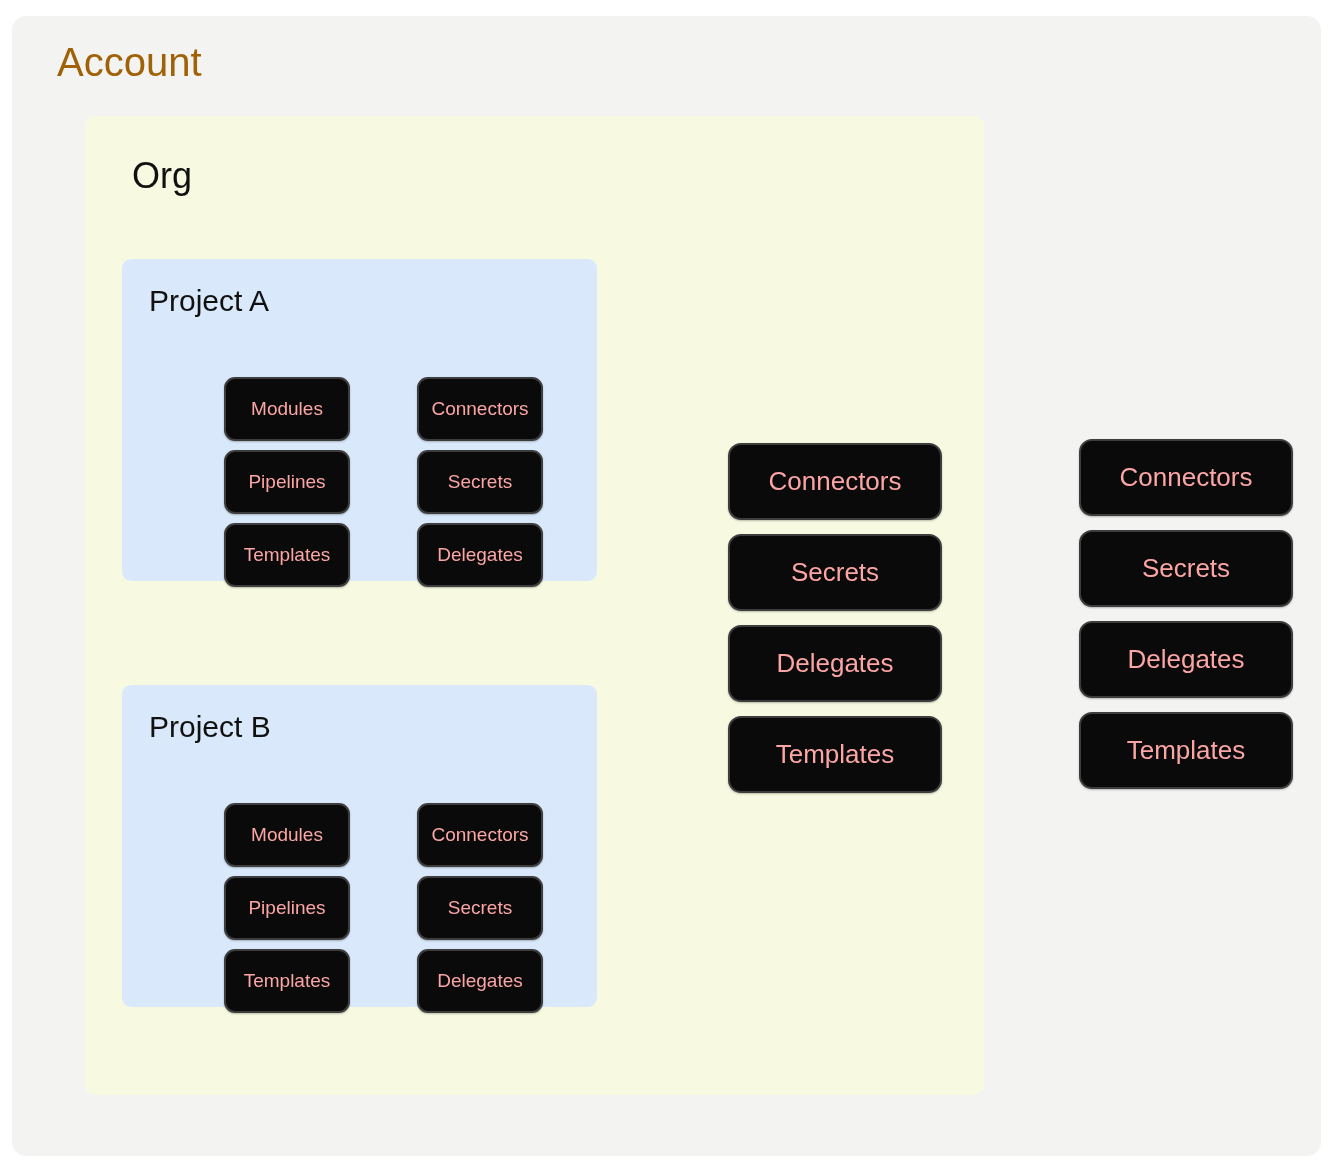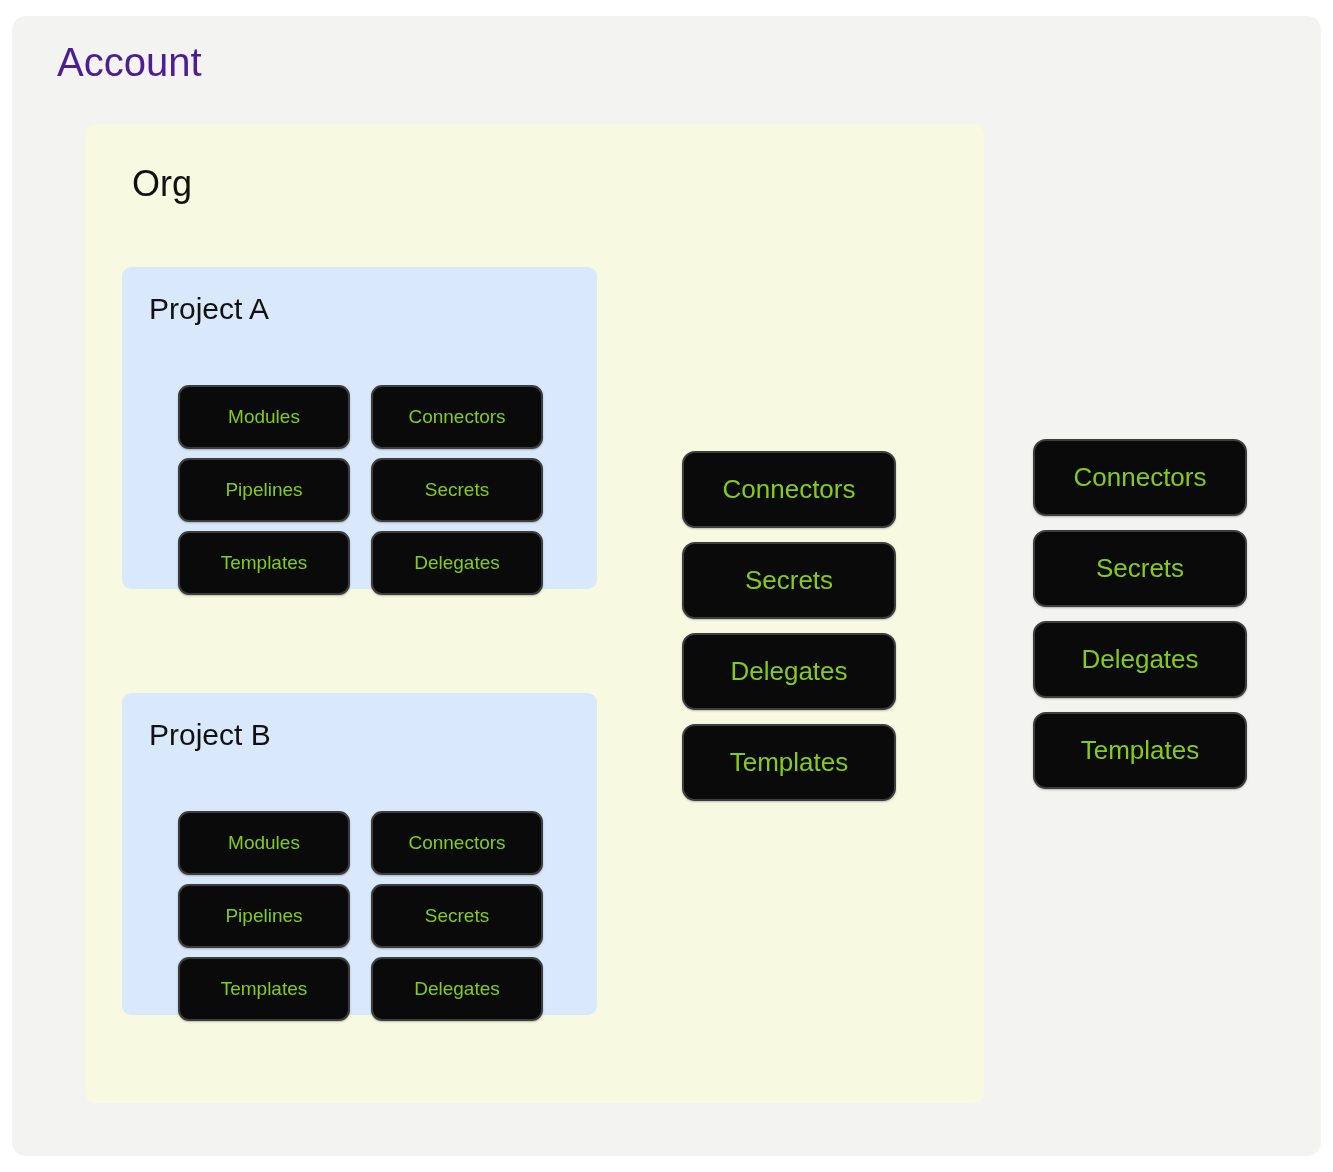--- a/index.html
+++ b/index.html
@@ -17,25 +17,25 @@
     left: 12px; top: 16px;
     width: 1309px; height: 1140px;
     background: #f3f4f2;
     border-radius: 14px;
   }
   .account-title {
     position: absolute;
     left: 45px; top: 22px;
     font-size: 40px;
     line-height: 1.2;
-    color: #4c1d95;
+    color: #a16207;
   }
   .org-box {
     position: absolute;
-    left: 73px; top: 108px;
+    left: 73px; top: 100px;
     width: 899px; height: 979px;
     background: #f7fae1;
     border-radius: 10px;
   }
   .org-title {
     position: absolute;
     left: 47px; top: 38px;
     font-size: 36px;
     line-height: 1.2;
     color: #111111;
@@ -61,27 +61,28 @@
     left: 56px; top: 118px;
     display: grid;
     grid-template-columns: 172px 172px;
     grid-auto-rows: 64px;
     column-gap: 21px;
     row-gap: 9px;
   }
   .node {
     background: #0a0a0a;
     border: 2px solid #3d3d3d;
-    color: #84cc16;
+    color: #fca5a5;
     display: flex;
     align-items: center;
     justify-content: center;
     box-sizing: border-box;
     box-shadow: 0 1px 2px rgba(0,0,0,0.25);
     white-space: nowrap;
+    margin-left: 46px;
   }
   .node-sm {
     border-radius: 11px;
     font-size: 19px;
   }
   .node-lg {
     width: 214px; height: 77px;
     border-radius: 13px;
     font-size: 26px;
   }

